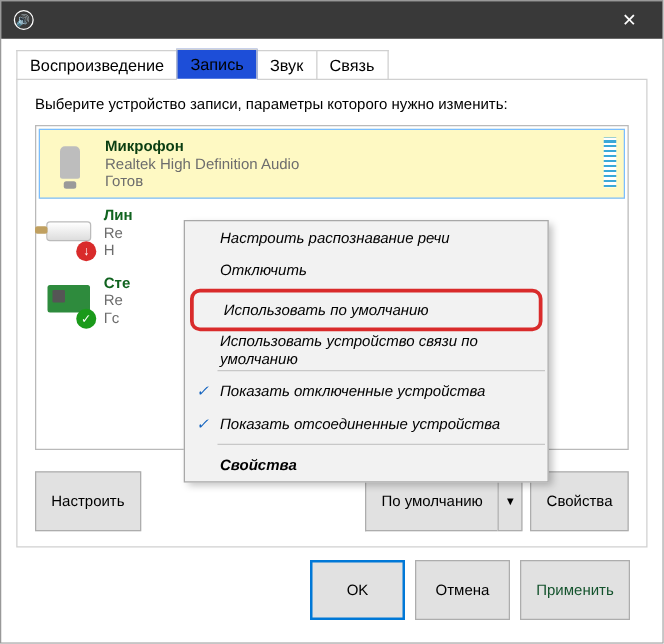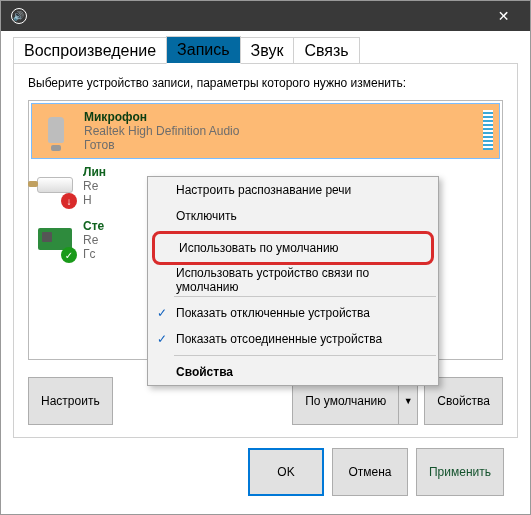--- a/index.html
+++ b/index.html
@@ -3,39 +3,39 @@
 <meta charset="utf-8">
 <style>
   html,body{margin:0;padding:0;font-family:"Segoe UI",Tahoma,sans-serif;font-size:12px;background:#fff;color:#000;}
   .win{width:531px;height:515px;background:#fff;position:relative;border:1px solid #999;box-sizing:border-box;}
   .titlebar{background:#393939;color:#fff;height:30px;display:flex;align-items:center;padding:0 4px 0 10px;}
   .titlebar .ico{width:14px;height:14px;border:1.5px solid #fff;border-radius:50%;margin-right:8px;display:flex;align-items:center;justify-content:center;font-size:9px;}
   .titlebar .ttl{flex:1;font-size:12px;margin-top:43px;}
   .titlebar .close{width:45px;height:30px;display:flex;align-items:center;justify-content:center;font-size:14px;cursor:pointer;}
   .body{padding:8px 12px 12px 12px;}
   .tabs{display:flex;align-items:flex-end;height:24px;}
-  .tab{padding:4px 10px;border:1px solid #d0d0d0;border-bottom:none;background:#fff;margin-right:-1px;cursor:pointer;font-size:16px;position:relative;top:1px;}
-  .tab.active{background:#0369a1;border-bottom:1px solid #fff;z-index:2;}
+  .tab{padding:4px 10px;border:1px solid #d0d0d0;border-bottom:none;background:#fff;margin-right:-1px;cursor:pointer;font-size:13px;position:relative;top:1px;}
+  .tab.active{background:#1d4ed8;border-bottom:1px solid #fff;z-index:2;}
   .tabpanel{border:1px solid #d0d0d0;padding:12px 14px;height:375px;box-sizing:border-box;position:relative;}
   .hint{margin-bottom:10px;}
   .list{border:1px solid #b9b9b9;height:260px;box-sizing:border-box;position:relative;padding:2px;}
   .dev{display:flex;align-items:flex-start;padding:6px;gap:10px;}
-  .dev.sel{background:#fdba74;border:1px solid #7abdff;}
+  .dev.sel{background:#fef9c3;border:1px solid #7abdff;}
   .devico{width:36px;height:40px;display:flex;align-items:center;justify-content:center;position:relative;}
   .devtxt .name{color:#10631f;font-weight:600;}
   .dev.sel .devtxt .name{color:#0b3e12;}
   .devtxt .sub{color:#6d6d6d;}
   .devtxt .st{color:#6d6d6d;}
   .meter{margin-left:auto;width:10px;height:40px;background:repeating-linear-gradient(to top,#3ba8d8 0 2px,#fff 2px 4px);}
   .badge{position:absolute;right:-4px;bottom:-4px;width:16px;height:16px;border-radius:50%;display:flex;align-items:center;justify-content:center;font-size:10px;color:#fff;}
   .badge.red{background:#d92b2b;}
   .badge.green{background:#1a9a1a;}
   
   .ctx{position:absolute;left:146px;top:175px;width:290px;background:#f2f2f2;border:1px solid #a8a8a8;box-shadow:3px 3px 6px rgba(0,0,0,.25);z-index:10;}
-  .ctx .row{display:flex;align-items:center;height:26px;padding:0 10px 0 28px;position:relative;cursor:default;font-size:12px;}
+  .ctx .row{display:flex;align-items:center;height:26px;padding:0 10px 0 28px;position:relative;cursor:default;font-size:12px;font-style:italic;}
   .ctx .row.hl{border:3px solid #d92b2b;border-radius:8px;margin:2px 4px;padding-left:24px;height:28px;background:#f2f2f2;}
   .ctx .sep{height:1px;background:#c8c8c8;margin:3px 2px 3px 26px;}
   .ctx .chk{position:absolute;left:6px;width:16px;text-align:center;color:#1363bf;}
   .panelbtns{position:absolute;left:14px;right:14px;bottom:12px;display:flex;align-items:center;gap:6px;}
   .btn{background:#e1e1e1;border:1px solid #adadad;padding:16px 12px;font-family:inherit;font-size:12px;cursor:pointer;min-width:76px;}
   .btn.def{border:2px solid #0078d7;padding:14px 11px;}
   .btn[disabled]{color:#14532d;cursor:default;}
   .combo{display:inline-flex;align-items:stretch;}
   .combo .btn{border-right:none;}
   .combo .drop{background:#e1e1e1;border:1px solid #adadad;width:18px;display:flex;align-items:center;justify-content:center;font-size:9px;cursor:pointer;}

